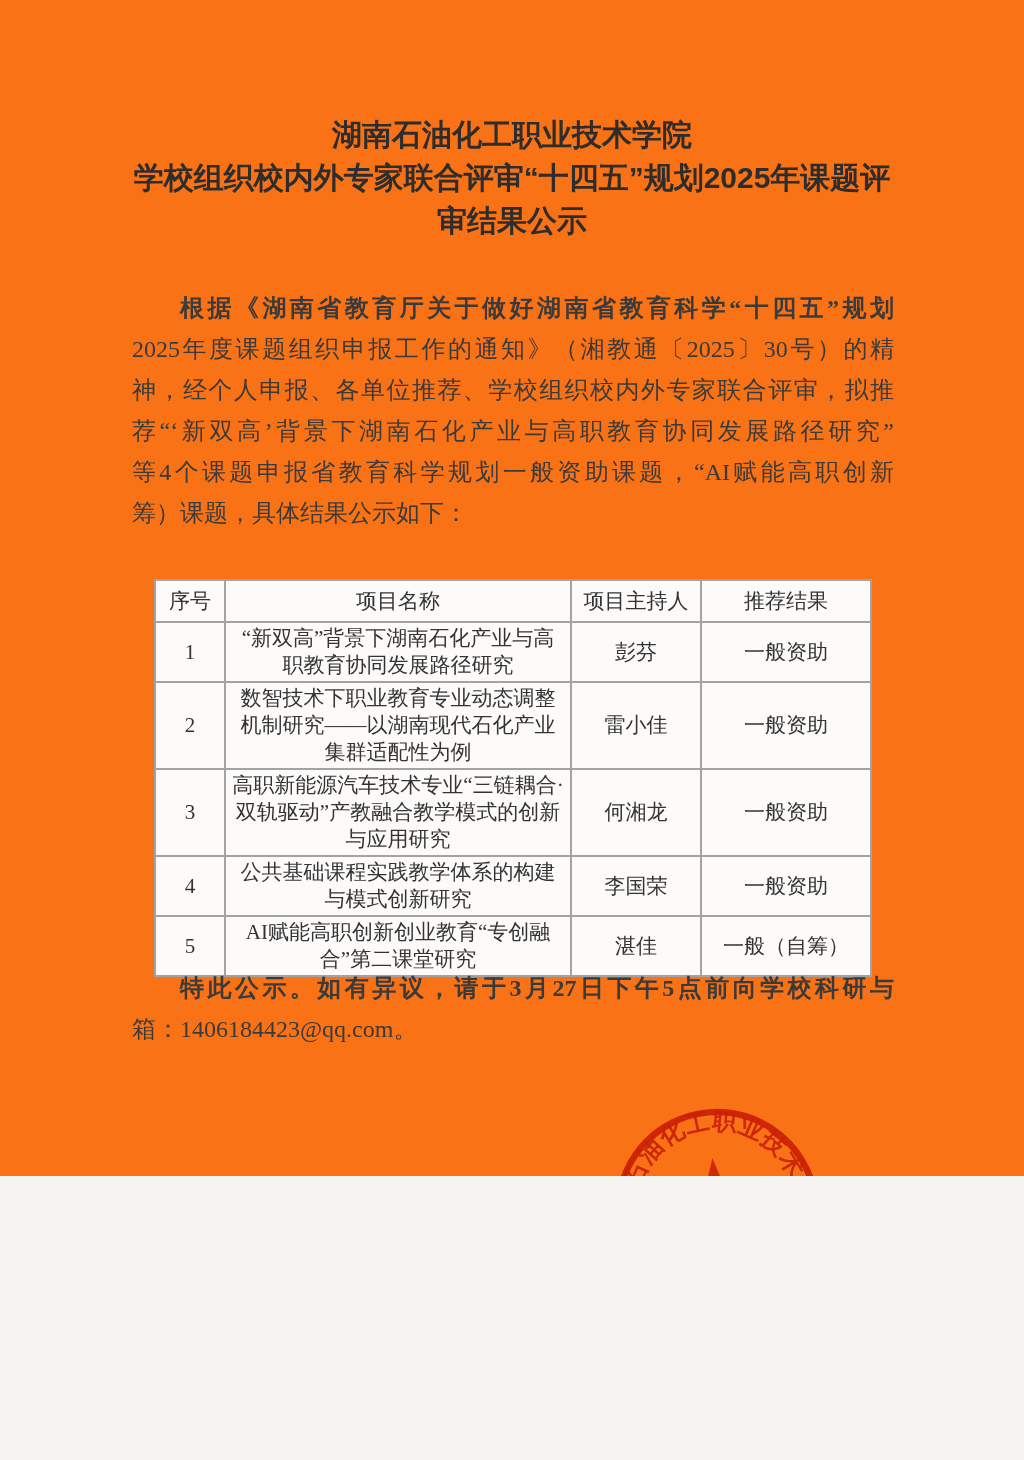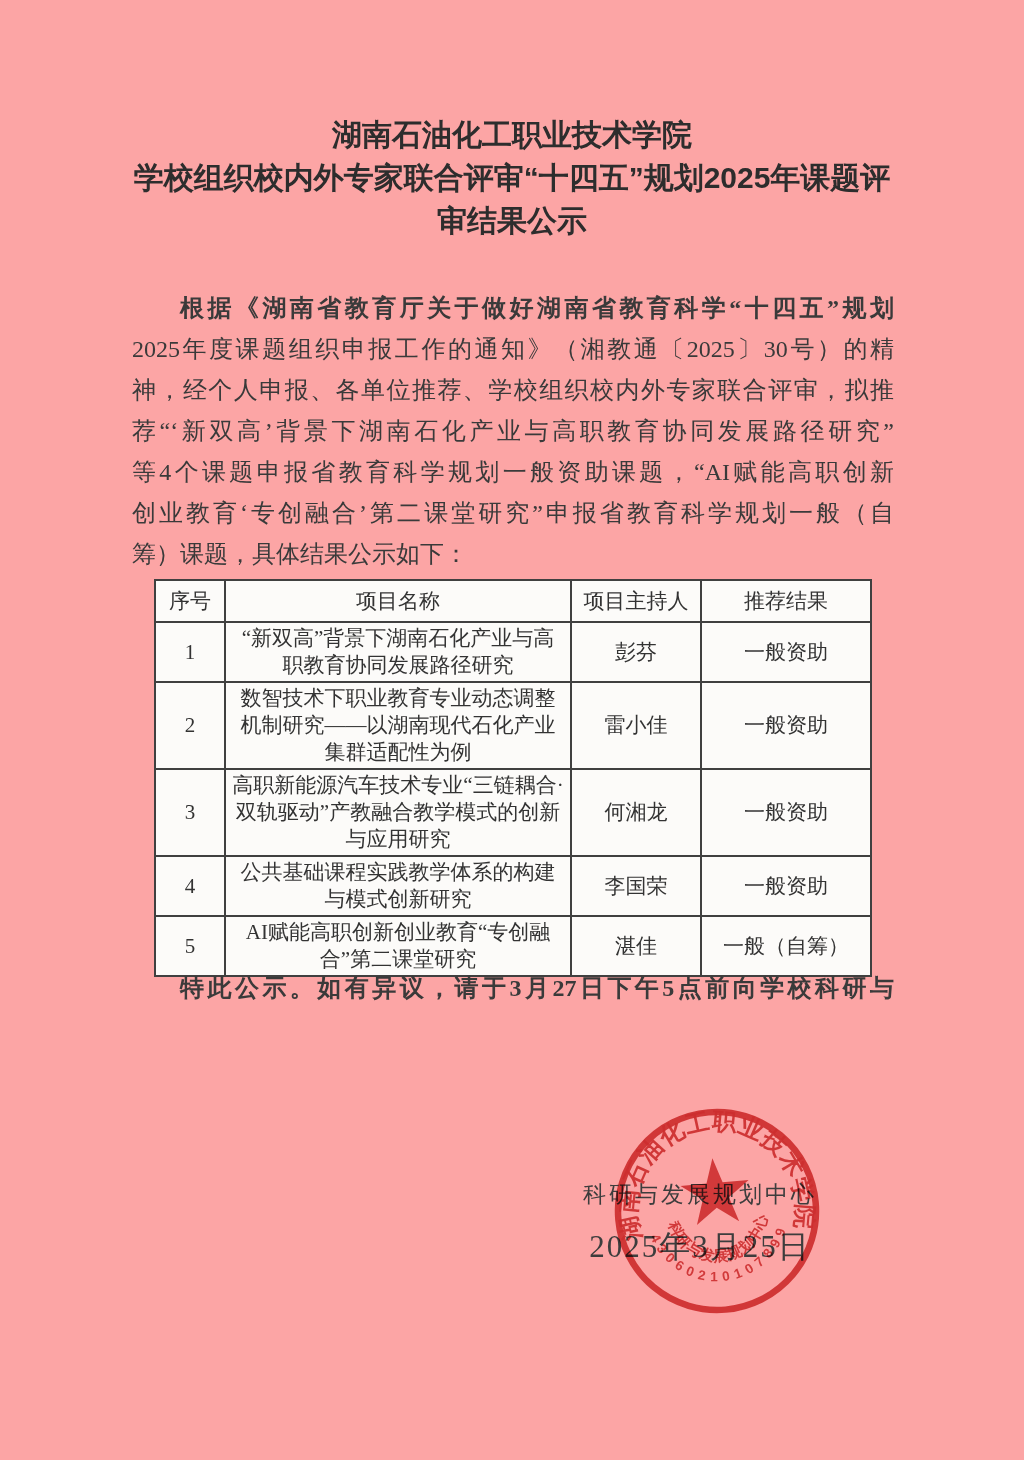--- a/index.html
+++ b/index.html
@@ -1,18 +1,18 @@
 <!DOCTYPE html>
 <html><head>
 <meta charset="utf-8">
 <style>
   html,body{margin:0;padding:0;background:#f4f3f0;}
   .page{
-    position:relative;width:1024px;height:1460px;margin:0 auto;
-    background:#fca5a5;color:#363636;
+    position:relative;width:1024px;height:1176px;margin:0 auto;
+    background:#f97316;color:#363636;
     font-family:"Liberation Serif", serif;
     overflow:hidden;
   }
   
   .title{
     position:absolute;top:113px;left:0;width:100%;
     text-align:center;font-family:"Liberation Sans", sans-serif;
     font-weight:700;font-size:30px;line-height:43px;color:#2d2d2d;
   }
   
@@ -23,21 +23,21 @@
   .opening{top:288px;}
   .closing{top:968px;}
   .phone{position:absolute;left:132px;top:1096px;width:762px;font-size:24px;line-height:41px;color:#3a3a3a;text-indent:2em;}
   
   table.results{
     position:absolute;left:154px;top:579px;width:716px;
     border-collapse:collapse;table-layout:fixed;
     font-size:21px;color:#333;background:#fcfbf9;
   }
   table.results th, table.results td{
-    border:2px solid #404040;line-height:27px;padding:2px 6px;
+    border:2px solid #a3a3a3;line-height:27px;padding:2px 6px;
     vertical-align:middle;font-weight:400;
   }
   table.results th{height:36px;text-align:center;}
   td.c{text-align:center;}
   td.name{text-align:center;padding-left:12px;padding-right:10px;}
   col.no{width:70px;} col.nm{width:346px;} col.ld{width:130px;} col.rs{width:170px;}
   
   .sig{position:absolute;left:545px;top:1180px;width:310px;text-align:center;color:#3d3d3d;}
   .sig .org{font-size:23px;letter-spacing:3px;line-height:30px;}
   .sig .date{font-size:31px;line-height:30px;margin-top:22px;letter-spacing:2px;}
@@ -54,21 +54,20 @@
     <div>学校组织校内外专家联合评审“十四五”规划2025年课题评</div>
     <div>审结果公示</div>
   </div>
 
   <div class="para opening">
     <div class="line indent">根据《湖南省教育厅关于做好湖南省教育科学“十四五”规划</div>
     <div class="line">2025年度课题组织申报工作的通知》（湘教通〔2025〕30号）的精</div>
     <div class="line">神，经个人申报、各单位推荐、学校组织校内外专家联合评审，拟推</div>
     <div class="line">荐“‘新双高’背景下湖南石化产业与高职教育协同发展路径研究”</div>
     <div class="line">等4个课题申报省教育科学规划一般资助课题，“AI赋能高职创新</div>
-    <div class="line">创业教育‘专创融合’第二课堂研究”申报省教育科学规划一般（自</div>
     <div class="line last">筹）课题，具体结果公示如下：</div>
   </div>
 
   <table class="results">
     <colgroup>
         <col class="no">
         <col class="nm">
         <col class="ld">
         <col class="rs">
       </colgroup>
@@ -109,20 +108,21 @@
         <td class="c">5</td>
         <td class="name">AI赋能高职创新创业教育“专创融合”第二课堂研究</td>
         <td class="c">湛佳</td>
         <td class="c">一般（自筹）</td>
       </tr>
     </tbody>
   </table>
 
   <div class="para closing">
     <div class="line indent">特此公示。如有异议，请于3月27日下午5点前向学校科研与</div>
+    <div class="line last">箱：1406184423@qq.com。</div>
   </div>
 
 
   <div class="sig">
     <div class="org">科研与发展规划中心</div>
     <div class="date">2025年3月25日</div>
   </div>
 
   <svg class="stamp" width="218" height="218" viewBox="-109 -109 218 218" xmlns="http://www.w3.org/2000/svg">
     <defs>

